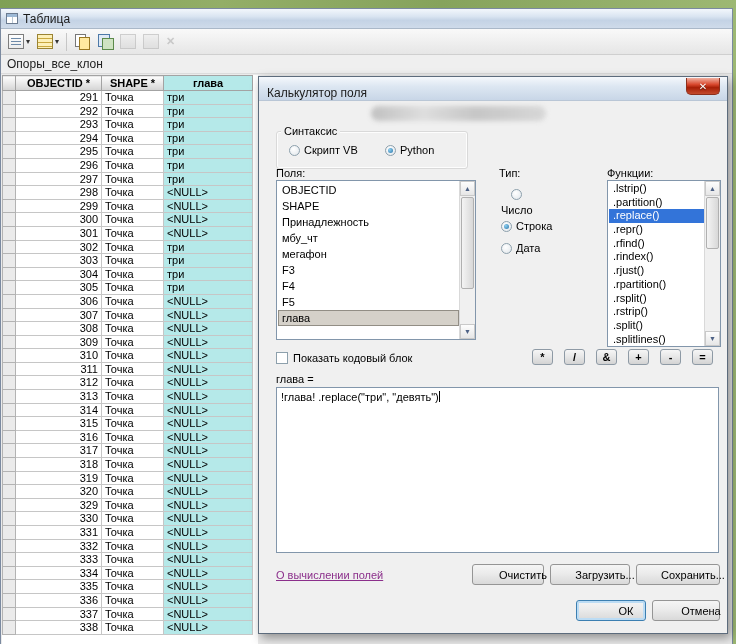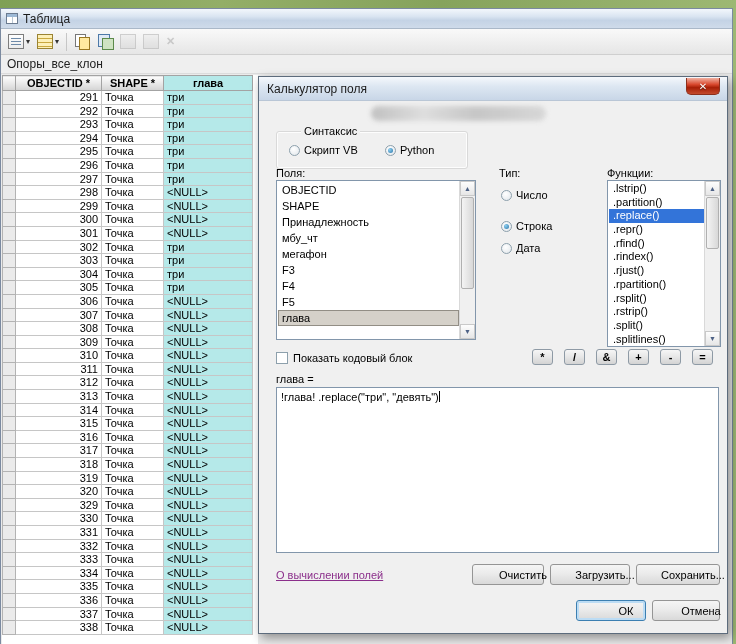--- a/index.html
+++ b/index.html
@@ -49,33 +49,33 @@
              overflow:hidden; white-space:nowrap; background:#fff; }
   .grid td.sel { background:#ebebeb; border-color:#b3b3b3; padding:0; }
   .grid td.oid { text-align:right; }
   .grid td.glava { background:#b5e9e9; }
 
   
   .dialog { position:absolute; left:258px; top:76px; width:470px; height:558px;
             background:#f0f0f0; border:1px solid #5c6b7c; box-shadow:3px 4px 10px rgba(0,0,0,.4);
             font-size:11px; }
   .dlg-titlebar { height:24px; background:linear-gradient(#f5f8fc,#dde7f2 40%,#c8d6e7);
-                  border-bottom:1px solid #b9c6d6; display:flex; align-items:center;
+                  border-bottom:1px solid #b9c6d6; display:flex; align-items:flex-end;
                   padding-left:8px; font-size:12px; color:#1b1b1b; }
   .close-btn { position:absolute; top:1px; right:7px; width:34px; height:17px;
                border-radius:0 0 5px 5px; border:1px solid #8c2f1c; border-top:none;
                background:linear-gradient(#f0b0a0,#d9492f 40%,#a71f07 60%,#c34a2d);
                color:#fff; font-size:10px; display:flex; align-items:center; justify-content:center;
                text-shadow:0 1px 1px rgba(0,0,0,.5); }
   .blur-blob { position:absolute; left:112px; top:29px; width:175px; height:15px; border-radius:8px;
                background:linear-gradient(90deg,#bcbcbc,#dcdcdc 30%,#c2c2c2 60%,#d5d5d5);
                filter:blur(2.5px); opacity:.9; }
   .groupbox { position:absolute; left:17px; top:54px; width:192px; height:38px;
               border:1px solid #d9d9d9; border-radius:3px; box-shadow:0 0 0 1px #fdfdfd inset; }
-  .gb-label { position:absolute; left:24px; top:-7px; background:#f0f0f0; padding:0 3px; }
+  .gb-label { position:absolute; left:4px; top:-7px; background:#f0f0f0; padding:0 3px; }
   .radio-row { position:absolute; display:flex; align-items:center; gap:4px; white-space:nowrap; }
   .radio { width:11px; height:11px; border-radius:50%; border:1px solid #8da0ac; flex:0 0 auto;
            background:radial-gradient(circle at 40% 35%, #fff, #dfe5ea); position:relative; }
   .radio.checked::after { content:''; position:absolute; left:2px; top:2px; width:5px; height:5px;
            border-radius:50%; background:radial-gradient(circle at 35% 35%, #8ed0f0, #2a74a8); }
   .dlg-label { position:absolute; }
   .listbox { position:absolute; background:#fff; border:1px solid #8296ab; }
   .fields-box { left:17px; top:103px; width:200px; height:160px; }
   .functions-box { left:348px; top:103px; width:114px; height:167px; }
   .list-items { position:absolute; left:1px; top:1px; right:16px; bottom:1px; overflow:hidden; }
@@ -451,21 +451,21 @@
           <div class="li pressed">глава</div>
         </div>
       <div class="scrollbar">
         <div class="sb-arrow up">▲</div>
         <div class="sb-thumb"></div>
         <div class="sb-arrow down">▼</div>
       </div>
     </div>
 
     <div class="dlg-label" style="left:240px; top:90px;">Тип:</div>
-    <label class="radio-row" style="left:242px; top:112px;">
+    <label class="radio-row" style="left:242px; top:112px;flex-direction:column;">
       <span class="radio"></span>
       <span>Число</span>
     </label>
     <label class="radio-row" style="left:242px; top:143px;align-items:center;">
       <span class="radio checked"></span>
       <span>Строка</span>
     </label>
     <label class="radio-row" style="left:242px; top:165px;">
       <span class="radio"></span>
       <span>Дата</span>

